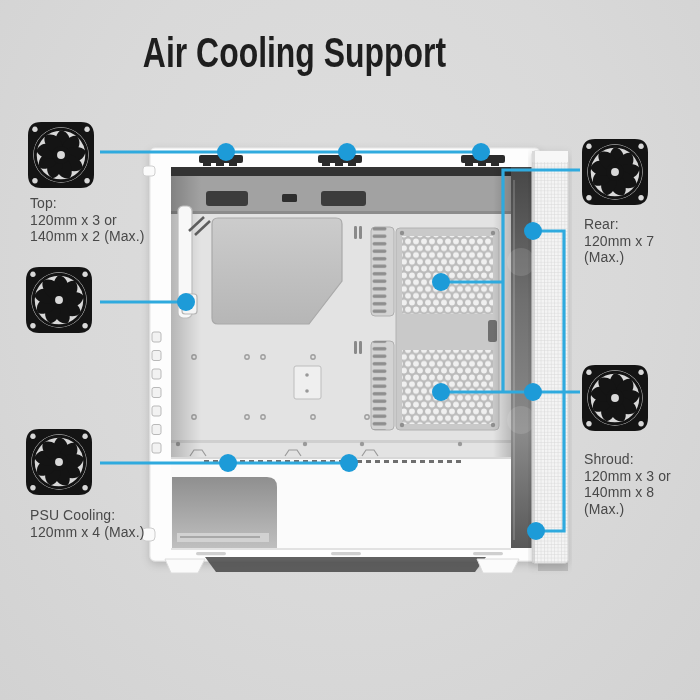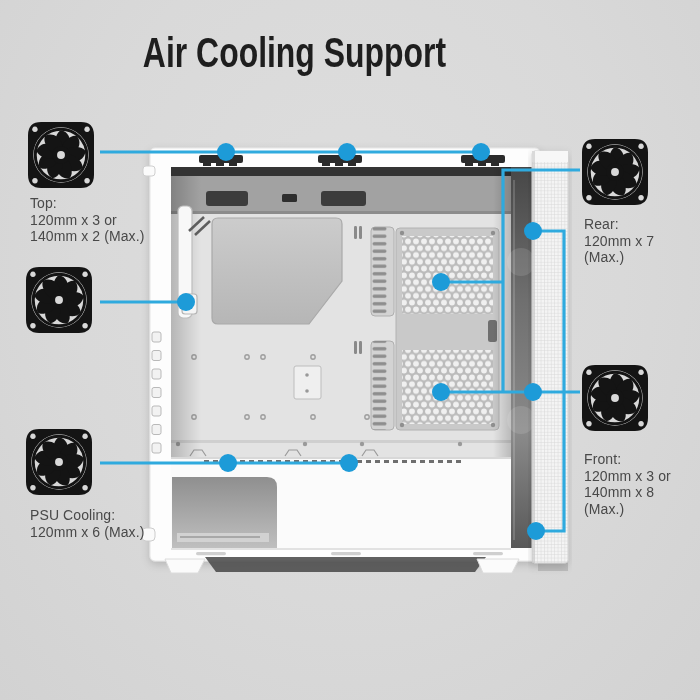--- a/index.html
+++ b/index.html
@@ -286,29 +286,29 @@
 
   <div class="lbl lbl-top">
     <div>Top:</div>
     <div>120mm x 3 or</div>
     <div>140mm x 2 (Max.)</div>
   </div>
 
 
   <div class="lbl lbl-psu">
     <div>PSU Cooling:</div>
-    <div>120mm x 6 (Max.)</div>
+    <div>120mm x 4 (Max.)</div>
   </div>
 
   <div class="lbl lbl-side">
     <div>Rear:</div>
     <div>120mm x 7</div>
     <div>(Max.)</div>
   </div>
 
   <div class="lbl lbl-front">
-    <div>Front:</div>
+    <div>Shroud:</div>
     <div>120mm x 3 or</div>
     <div>140mm x 8</div>
     <div>(Max.)</div>
   </div>
 
 </div>
 
 </body></html>

